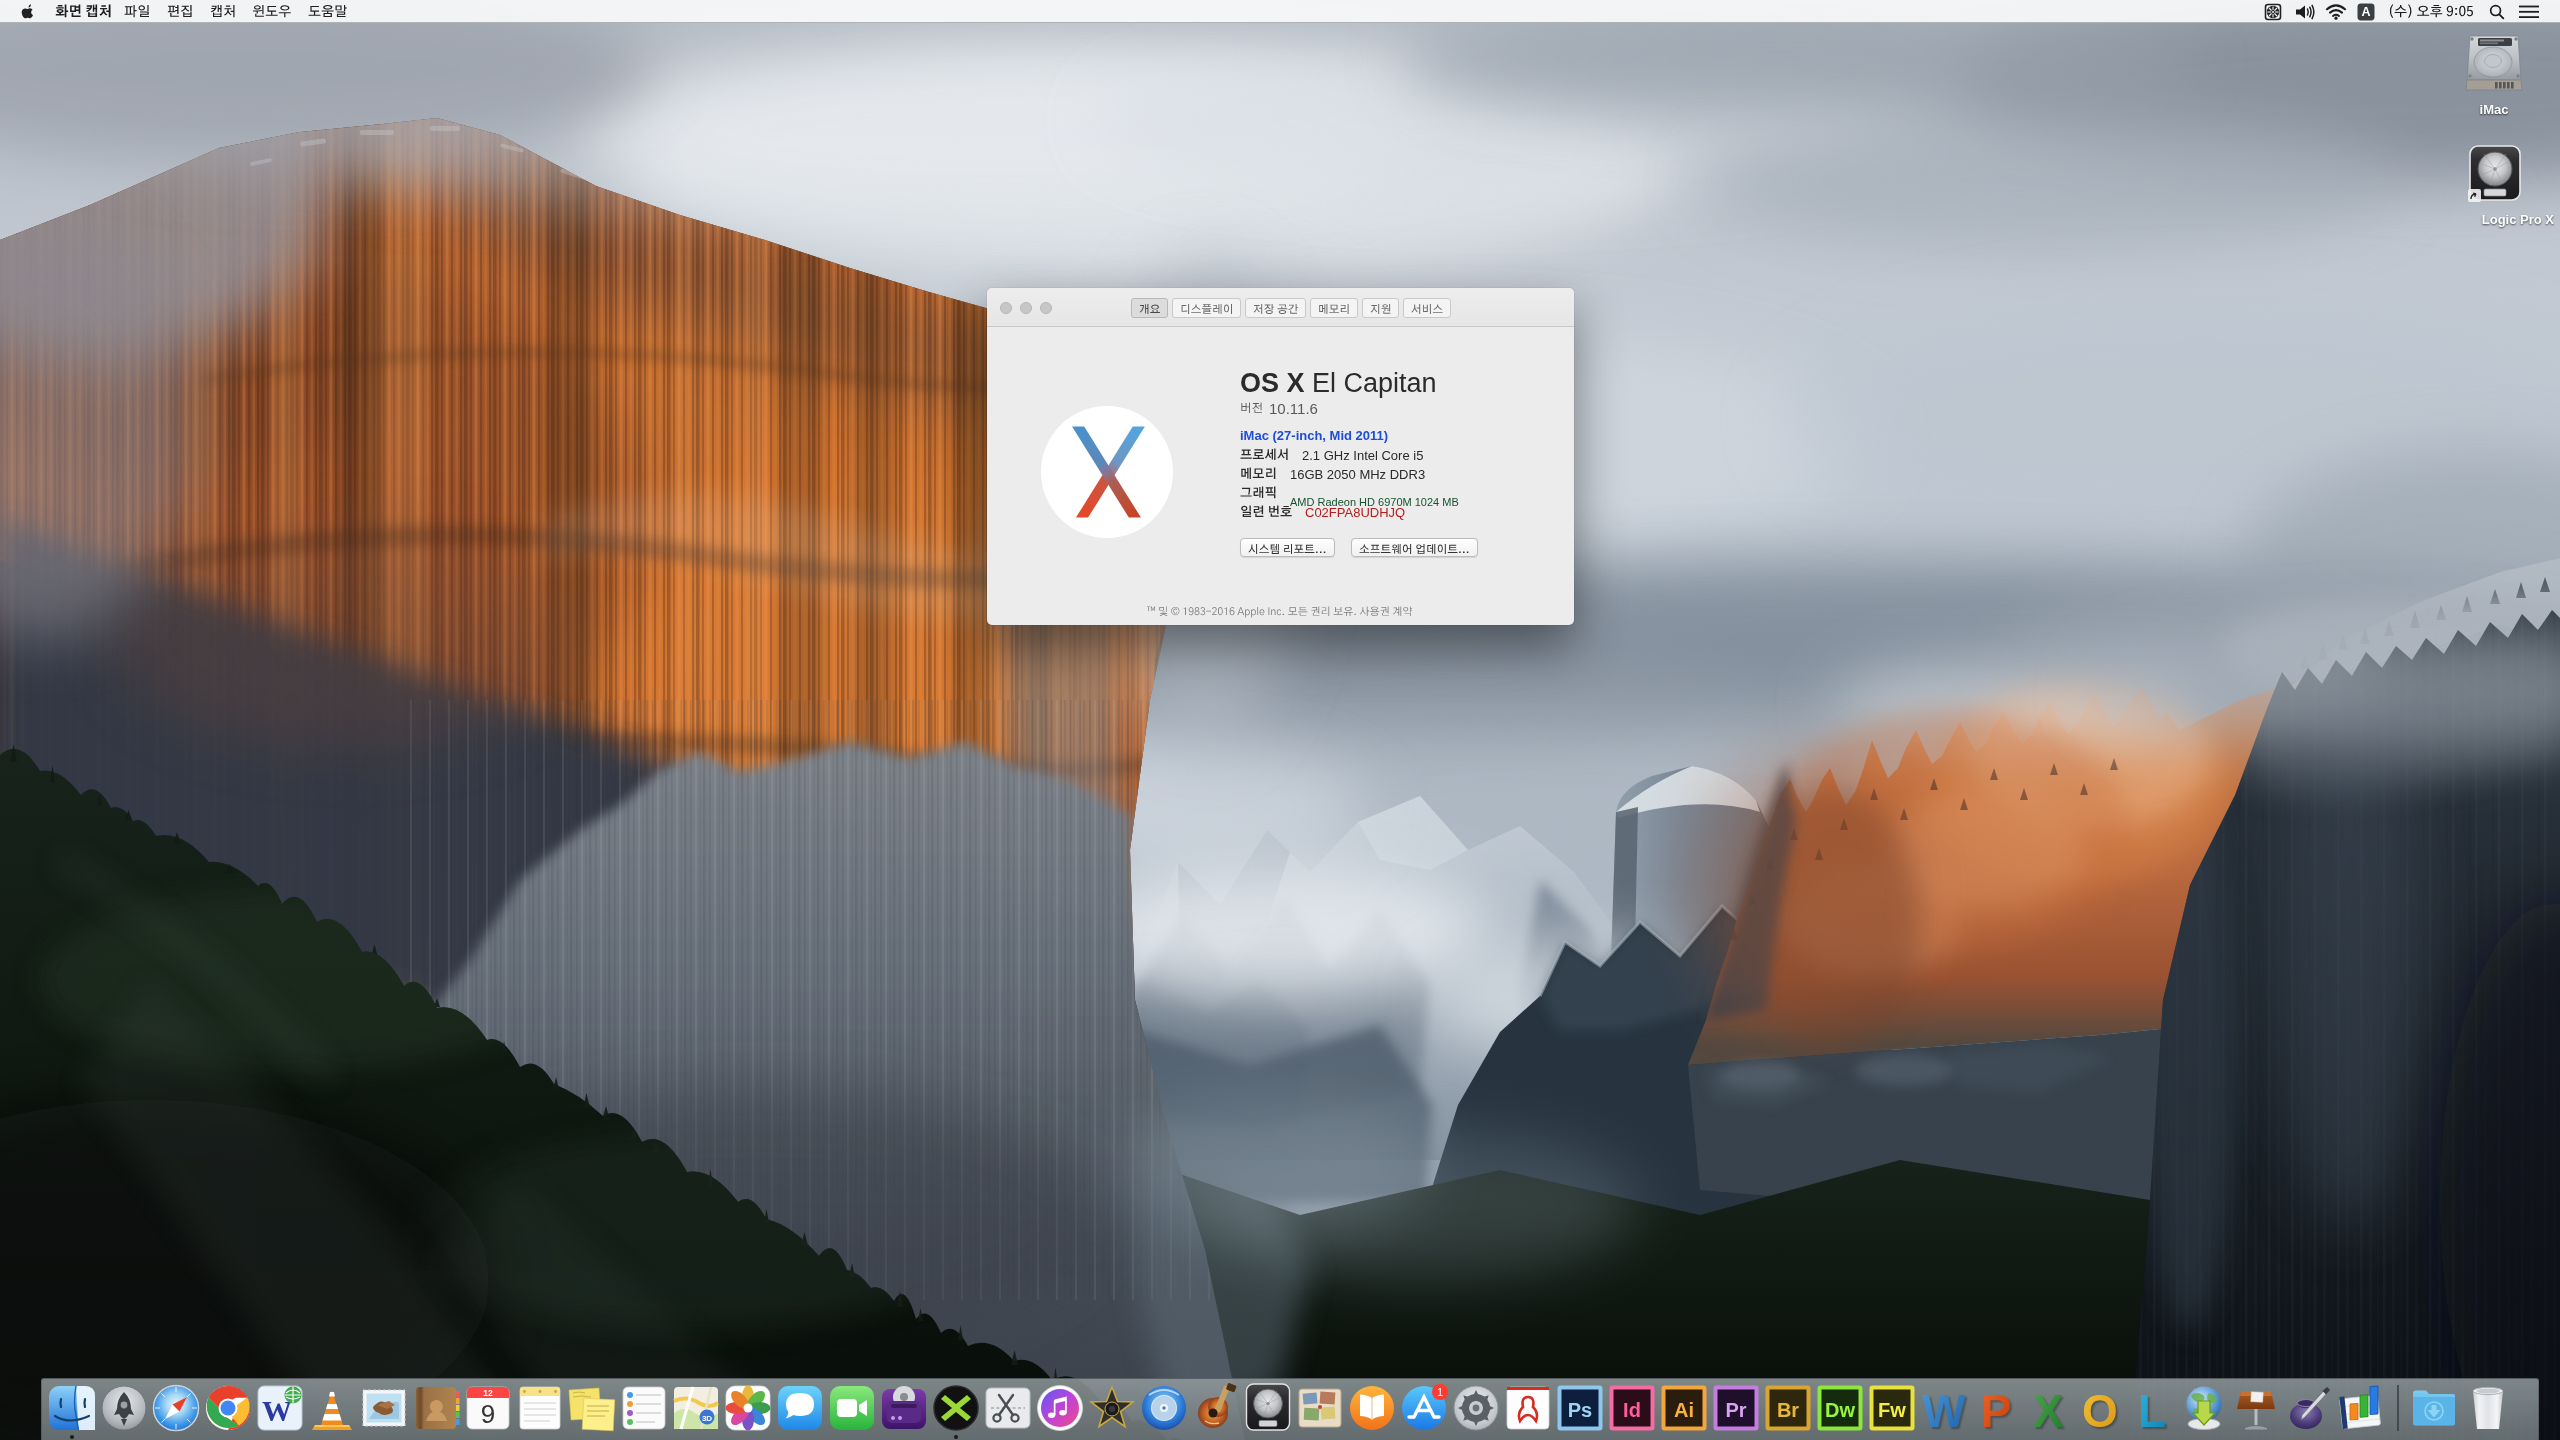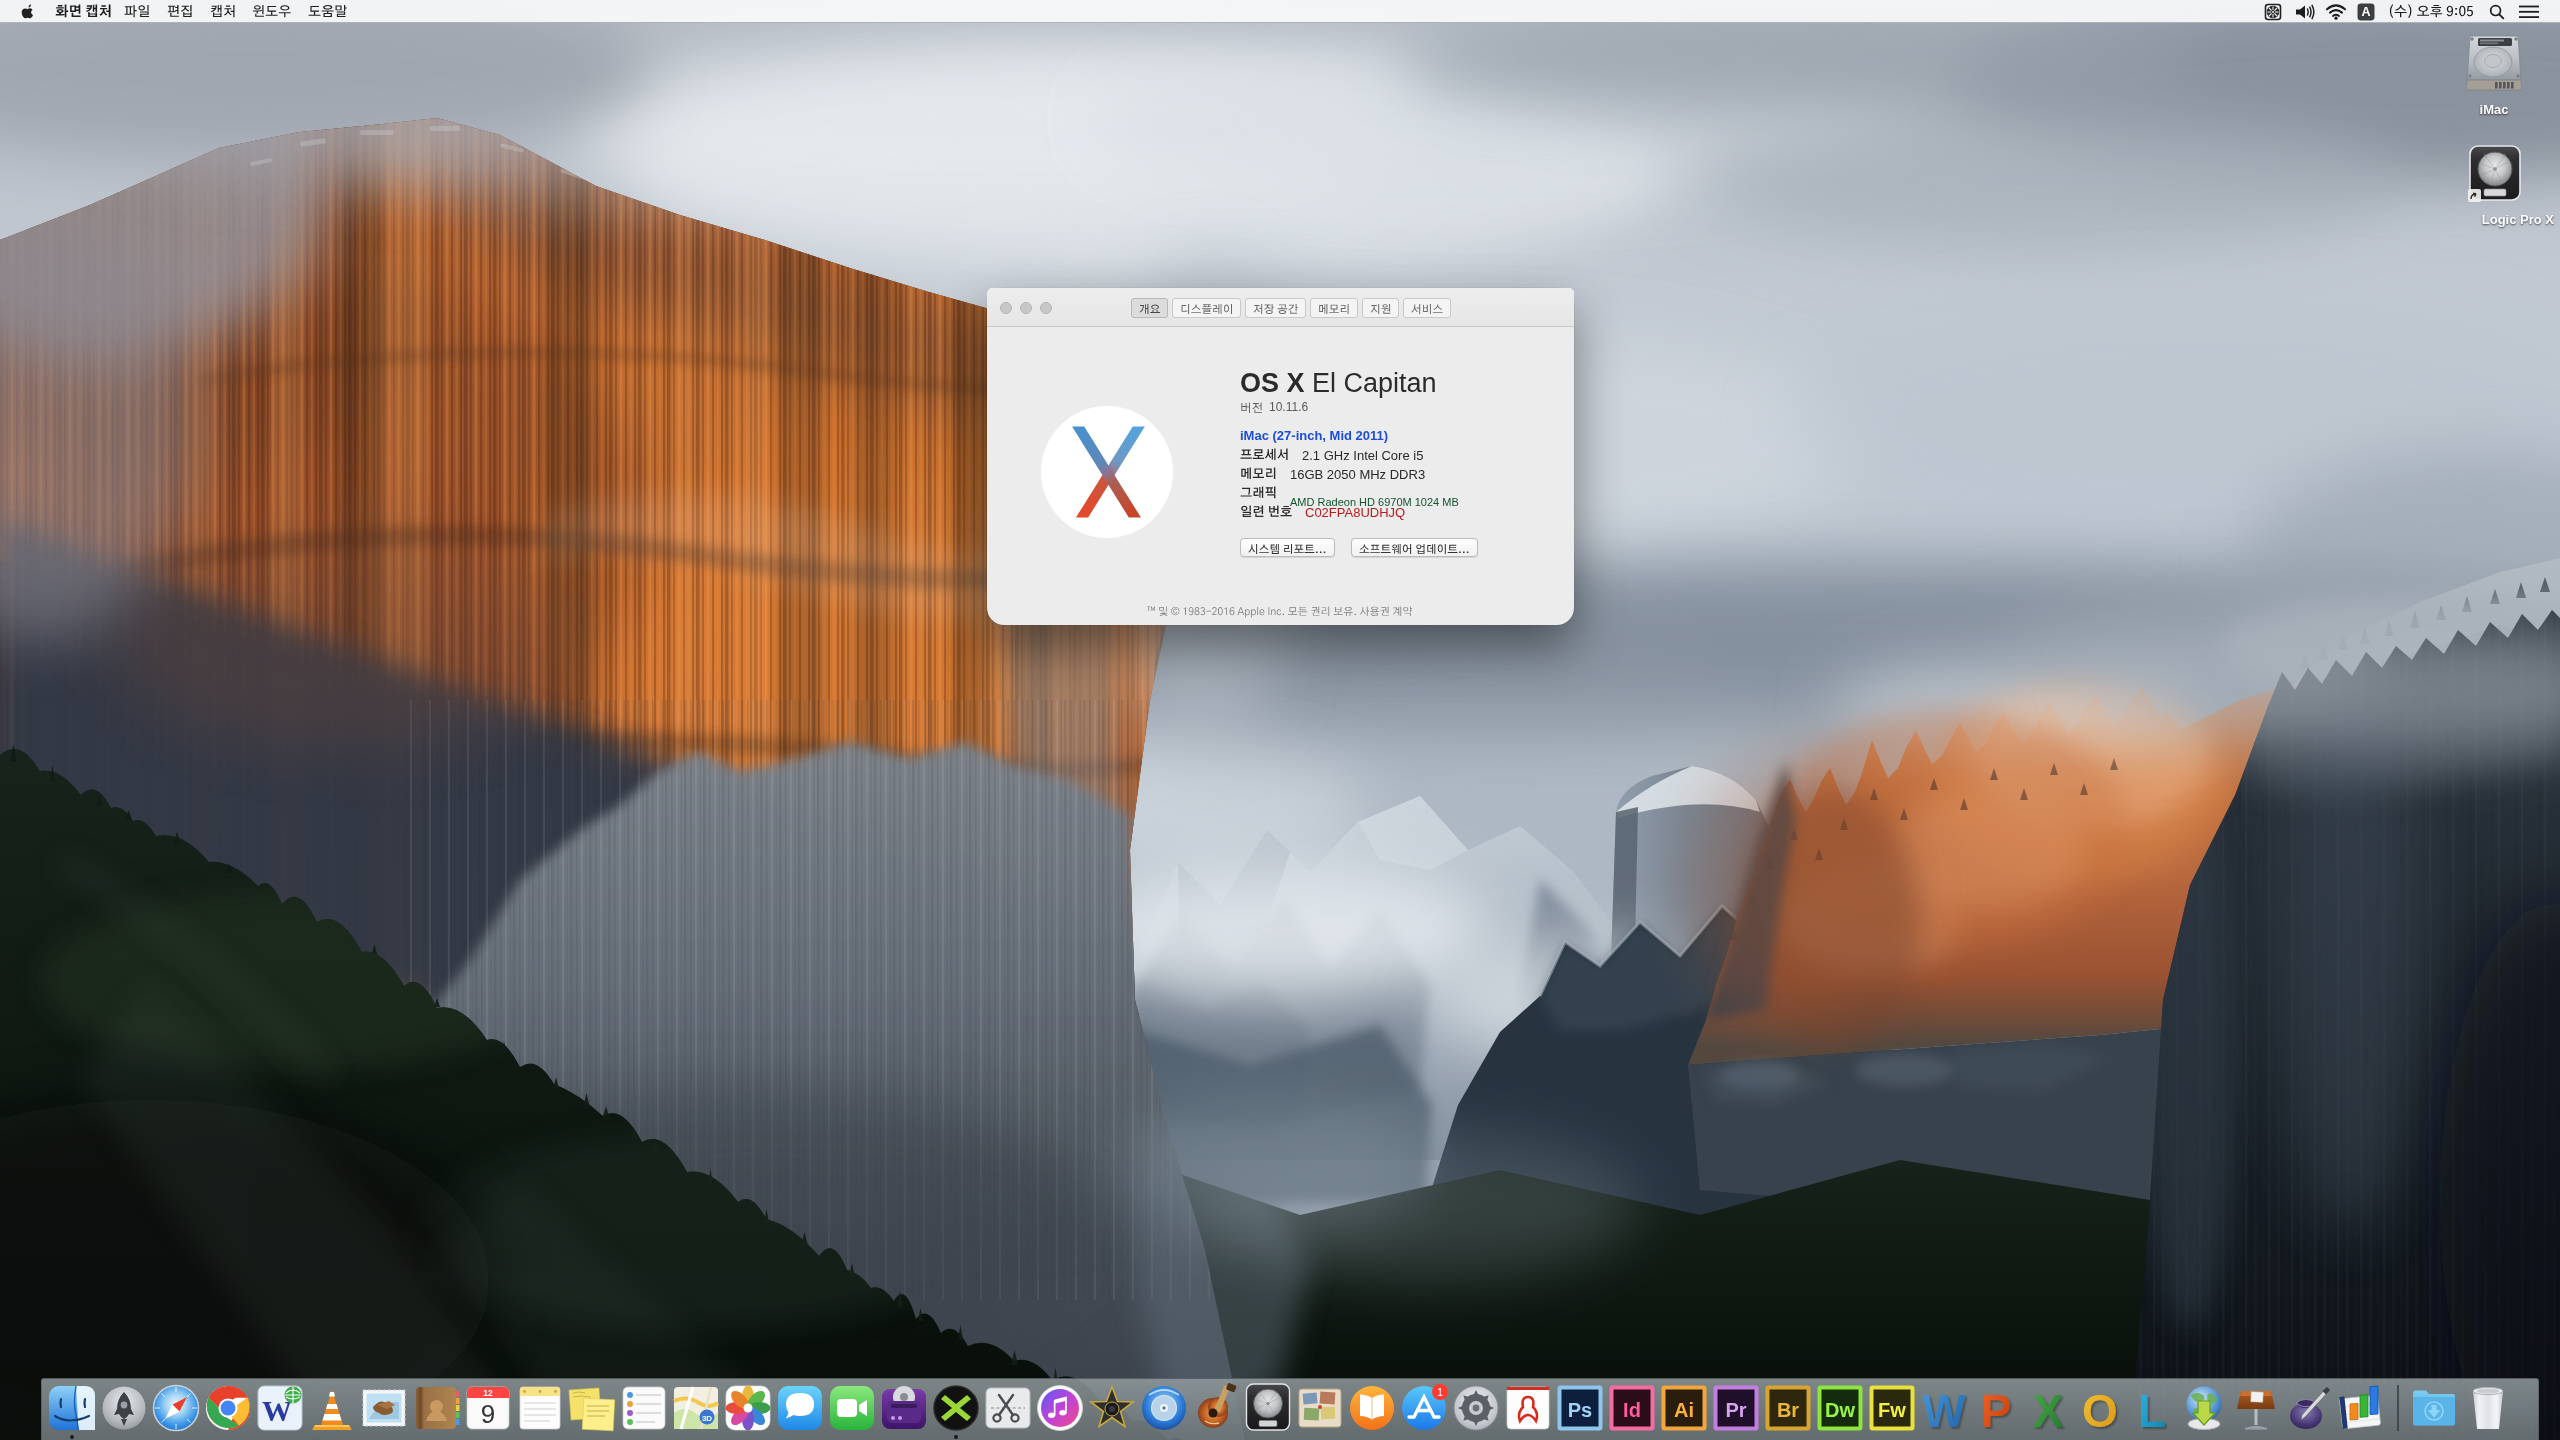--- a/index.html
+++ b/index.html
@@ -449,21 +449,21 @@
         <line x1="29" y1="24" x2="24" y2="40"></line>
         <line x1="29" y1="24" x2="37" y2="39"></line>
       </g>
 <rect x="18" y="44" width="22" height="7" rx="1.5" fill="#d6d8da" stroke="#8a8c90" stroke-width="0.7"></rect>
 <g transform="translate(2,44)">
         <rect x="0" y="0" width="13" height="13" fill="#f2f2f2" opacity="0.9" rx="2"></rect>
 <path d="M3 10 Q3 5 8 5 M8 5 L5.2 4.2 M8 5 L6.5 7.6" stroke="#222" stroke-width="1.4" fill="none"></path>
       </g>
 </svg>
     <div class="abs" style="left:2434px;top:212px;width:120px;text-align:right;color:#fff;font-size:13px;font-weight:bold;text-shadow:0 1px 2px rgba(0,0,0,0.65)">Logic Pro X</div>
-    <div class="abs" style="left:987px;top:288px;width:587px;height:337px;background:#ececec;border-radius:17px;box-shadow:0 22px 50px rgba(0,0,0,0.45),0 0 1px rgba(0,0,0,0.35)">
+    <div class="abs" style="left:987px;top:288px;width:587px;height:337px;background:#ececec;border-radius:5px;box-shadow:0 22px 50px rgba(0,0,0,0.45),0 0 1px rgba(0,0,0,0.35)">
 <div class="abs" style="left:0;top:0;width:587px;height:39px;background:linear-gradient(#ededed,#e6e6e6);border-bottom:1px solid #c9c9c9;border-radius:5px 5px 0 0"></div>
 <div class="abs" style="left:13px;top:14px;width:12px;height:12px;border-radius:6px;background:#c7c7c7;border:0.5px solid #b5b5b5"></div>
 <div class="abs" style="left:33px;top:14px;width:12px;height:12px;border-radius:6px;background:#c7c7c7;border:0.5px solid #b5b5b5"></div>
 <div class="abs" style="left:53px;top:14px;width:12px;height:12px;border-radius:6px;background:#c7c7c7;border:0.5px solid #b5b5b5"></div>
 <div class="abs" style="left:144px;top:10px;width:37px;height:20px;background:#dcdcdc;border:1px solid #b8b8b8;border-radius:3px">
         <div class="abs" style="left:7px;top:3.5px">
           <svg class="kt" width="22" height="14" viewBox="0 0 22 14" style="overflow:visible">
             <path d="M6.1 10.5V1.3H7V5.1H8.4V1H9.4V11H8.4V6.1H7V10.5ZM0.7 8.9Q2.3 7.6 3.1 6Q3.9 4.4 3.9 2.9H1.1V2H5Q5 6.5 1.5 9.5Z M11.2 9.9V9H13.5V6.9H14.5V9H17.6V6.9H18.6V9H20.9V9.9ZM12.2 4Q12.2 3.3 12.8 2.7Q13.3 2.1 14.1 1.9Q15 1.6 16 1.6Q17.6 1.6 18.8 2.2Q19.9 2.9 19.9 4Q19.9 5.2 18.8 5.8Q17.7 6.5 16 6.5Q14.4 6.5 13.3 5.8Q12.2 5.2 12.2 4ZM13.3 4Q13.3 4.8 14.1 5.2Q14.9 5.7 16 5.7Q17.2 5.7 18 5.2Q18.8 4.8 18.8 4Q18.8 3.3 18 2.9Q17.2 2.4 16 2.4Q15 2.4 14.1 2.9Q13.3 3.3 13.3 4Z" fill="#4a4a4a"></path>
           </svg>
         </div>
@@ -523,21 +523,21 @@
 <circle cx="68" cy="68" r="68" fill="#fff"></circle>
 <path d="M36,115 L48.5,115 L107,21 L94.5,21 Z" fill="url(#xg2)"></path>
 <path d="M32,21 L44.5,21 L103,115 L90.5,115 Z" fill="url(#xg1)"></path>
 </svg>
       <div class="abs" style="left:253px;top:80px;font-size:27px;color:#2b2b2b;letter-spacing:0"><span style="font-weight:bold">OS X</span> El Capitan</div>
       <div class="abs" style="left:253px;top:113px">
         <svg class="kt" width="24" height="15" viewBox="0 0 24 15" style="overflow:visible">
           <path d="M1.4 10V2.1H2.3V5.1H5.6V2.1H6.5V10ZM2.3 9.2H5.6V5.9H2.3ZM6 6.3V5.4H9.1V1.4H10V12.1H9.1V6.3Z M12.3 7.5Q12.8 7.3 13.3 7Q13.7 6.7 14.3 6.2Q14.8 5.8 15.1 5.1Q15.4 4.5 15.4 3.9V2.9H12.9V2.1H18.9V2.9H16.4V3.8Q16.4 4.4 16.7 4.9Q17 5.5 17.5 5.9Q17.9 6.4 18.4 6.7Q18.8 7 19.3 7.2L18.8 7.8Q18 7.5 17.1 6.7Q16.3 6 15.9 5.4Q15.6 6.1 14.7 6.9Q13.8 7.7 12.9 8.1ZM18.4 5.2V4.4H20.6V1.4H21.5V9.3H20.6V5.2ZM14.4 11.7V8.5H15.3V10.9H21.9V11.7Z" fill="#5a5a5a"></path>
         </svg>
       </div>
-      <div class="abs" style="left:282px;top:112px;font-size:12px;color:#5a5a5a">10.11.6</div>
+      <div class="abs" style="left:282px;top:112px;font-size:15px;color:#5a5a5a">10.11.6</div>
       <div class="abs" style="left:253px;top:140px;font-size:13px;font-weight:bold;color:#1d4ed8">iMac (27-inch, Mid 2011)</div>
       <div class="abs" style="left:253px;top:160px">
         <svg class="kt" width="50" height="16" viewBox="0 0 50 16" style="overflow:visible">
           <path d="M0.5 10.8V9.6H11.7V10.8ZM1.5 7.3V6.1H3.2V2.7H1.7V1.6H10.6V2.7H9.1V6.1H10.8V7.3ZM4.5 6.1H7.8V2.7H4.5Z M12.8 11V9.8H17.8V7.5H19.2V9.8H24V11ZM14.5 8.1V4.1H21.1V2.5H14.4V1.3H22.5V5.3H15.8V6.9H22.6V8.1Z M34.2 12.1V0.6H35.5V12.1ZM30.1 6V4.7H31.7V1H33V11.6H31.7V6ZM24.9 9.7Q27.6 7.1 27.6 3.4V1.3H28.9V3.3Q28.9 5.2 29.6 6.8Q30.3 8.4 31.2 9.3L30.2 10.1Q29.7 9.6 29.1 8.6Q28.5 7.5 28.2 6.7Q28 7.6 27.4 8.6Q26.7 9.7 26 10.4Z M43.4 6V4.7H46.2V0.6H47.6V12.1H46.2V6ZM37.3 9.7Q37.9 9.3 38.4 8.7Q38.9 8.1 39.4 7.3Q39.9 6.5 40.2 5.4Q40.5 4.4 40.5 3.2V1.3H41.8V3.2Q41.8 5.2 42.7 6.9Q43.6 8.5 44.8 9.4L43.8 10.2Q43.1 9.7 42.2 8.6Q41.4 7.4 41.1 6.5Q40.8 7.5 40 8.7Q39.2 9.8 38.3 10.6Z" fill="#2a2a2a"></path>
         </svg>
       </div>
       <div class="abs" style="left:315px;top:160px;font-size:13px;color:#2a2a2a">2.1 GHz Intel Core i5</div>
       <div class="abs" style="left:253px;top:179px">
         <svg class="kt" width="38" height="16" viewBox="0 0 38 16" style="overflow:visible">
           <path d="M9.6 12.1V0.6H10.9V12.1ZM5.4 6.3V5H7.2V1H8.5V11.6H7.2V6.3ZM1.3 9.8V1.7H5.8V9.8ZM2.6 8.6H4.5V2.9H2.6Z M12.8 10.9V9.7H17.7V6.4H19.2V9.7H24V10.9ZM14.5 7V1.5H22.4V7ZM15.8 5.9H21.1V2.6H15.8Z M33.9 12.1V0.6H35.3V12.1ZM26.2 10V5.2H30.4V2.8H26.1V1.6H31.7V6.3H27.5V8.8H27.8Q30.4 8.8 33.1 8.5V9.6Q30.1 10 26.6 10Z" fill="#2a2a2a"></path>

